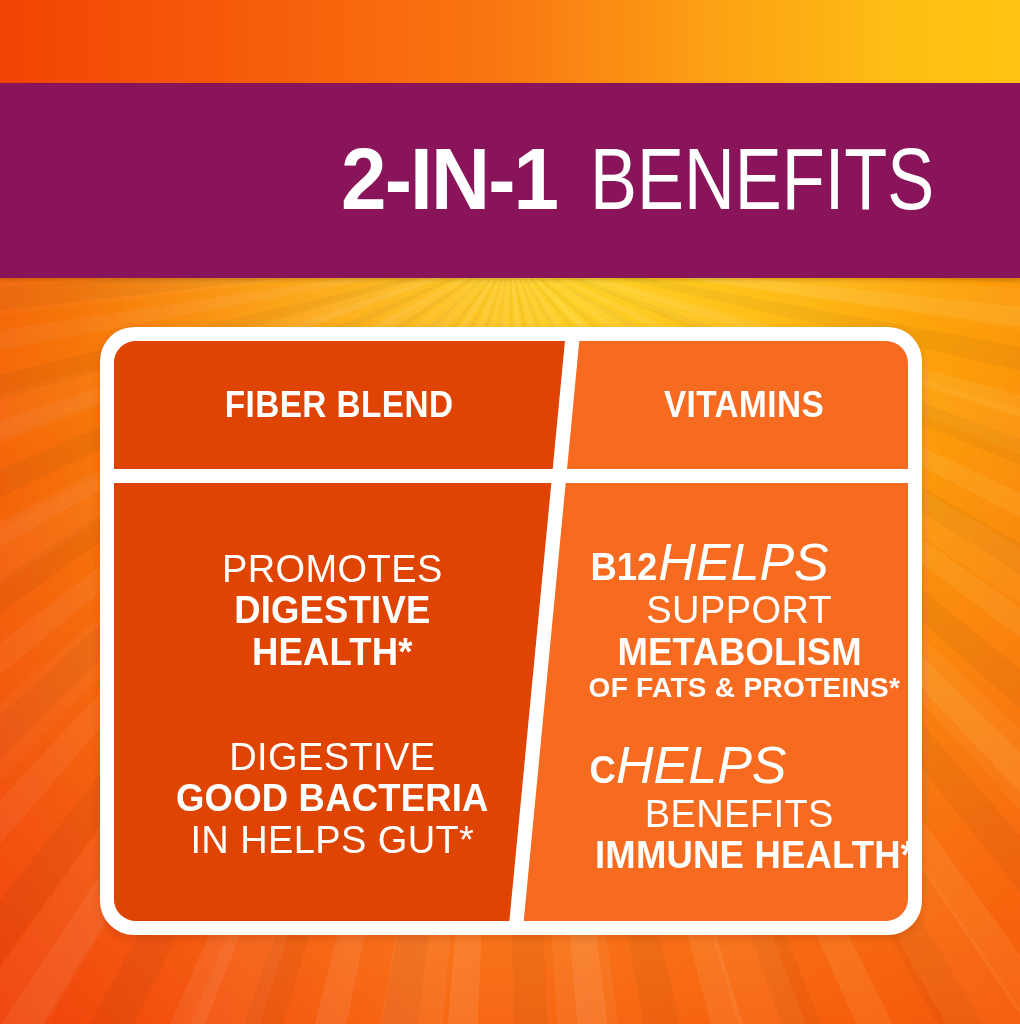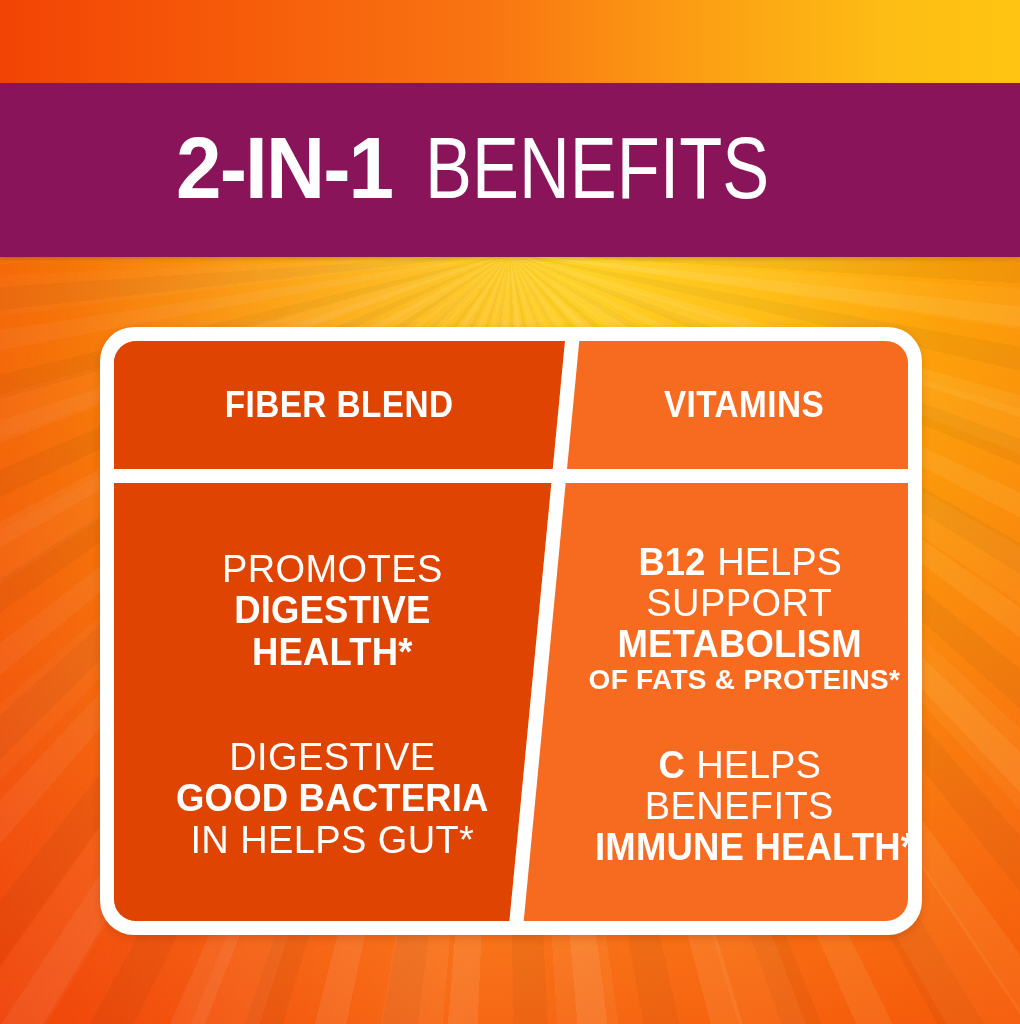--- a/index.html
+++ b/index.html
@@ -59,23 +59,23 @@
   }
 
   
   .top-strip {
     position:absolute; left:0; top:0; width:1020px; height:83px;
     background:linear-gradient(90deg, #F24405 0%, #F65A09 22%, #F97512 48%, #FCA114 70%, #FEBE14 88%, #FFC411 100%);
   }
 
   
   .banner {
-    position:absolute; left:0; top:83px; width:1020px; height:174px;
+    position:absolute; left:0; top:83px; width:1020px; height:195px;
     background:#8A1459;
-    display:flex; align-items:center; justify-content:center;
+    display:flex; align-items:center; justify-content:flex-end;
     box-shadow:0 2px 4px rgba(0,0,0,0.18);
     padding-left:11px;
   }
   .banner-title {
     color:#FFFFFF;
     font-size:88px;
     line-height:1;
     letter-spacing:-0.5px;
     white-space:nowrap;
     display:flex; align-items:baseline; gap:16px;
@@ -157,23 +157,23 @@
     padding:34px 18px 28px;
   }
   .col-left  { left:0;    width:55%; }
   .col-right { left:57.5%; right:0; }
 
   .block { width:100%; }
   .line { line-height:1.08; white-space:nowrap; }
   .l-light  { font-weight:400; font-size:38px; letter-spacing:0.4px; }
   .l-bold   { font-weight:900; font-size:38px; letter-spacing:0.2px; transform:scaleX(0.96); }
   .l-small  { font-weight:700; font-size:28px; letter-spacing:0.3px; }
-  .mix { display:flex; align-items:baseline; justify-content:center; gap:11px; }
+  .mix { display:flex; align-items:baseline; justify-content:flex-start; }
   .mix .b { font-weight:900; font-size:38px; transform:scaleX(0.96); }
-  .mix .n { font-weight:400; font-size:38px; }
+  .mix .n { font-weight:400; font-size:52px;font-style:italic; }
 </style>
 </head>
 <body>
 
 <div class="stage">
 
   <div class="bg-base"></div>
   <div class="rays"></div>
   <div class="rays2"></div>
   <div class="bg-tilt"></div>

